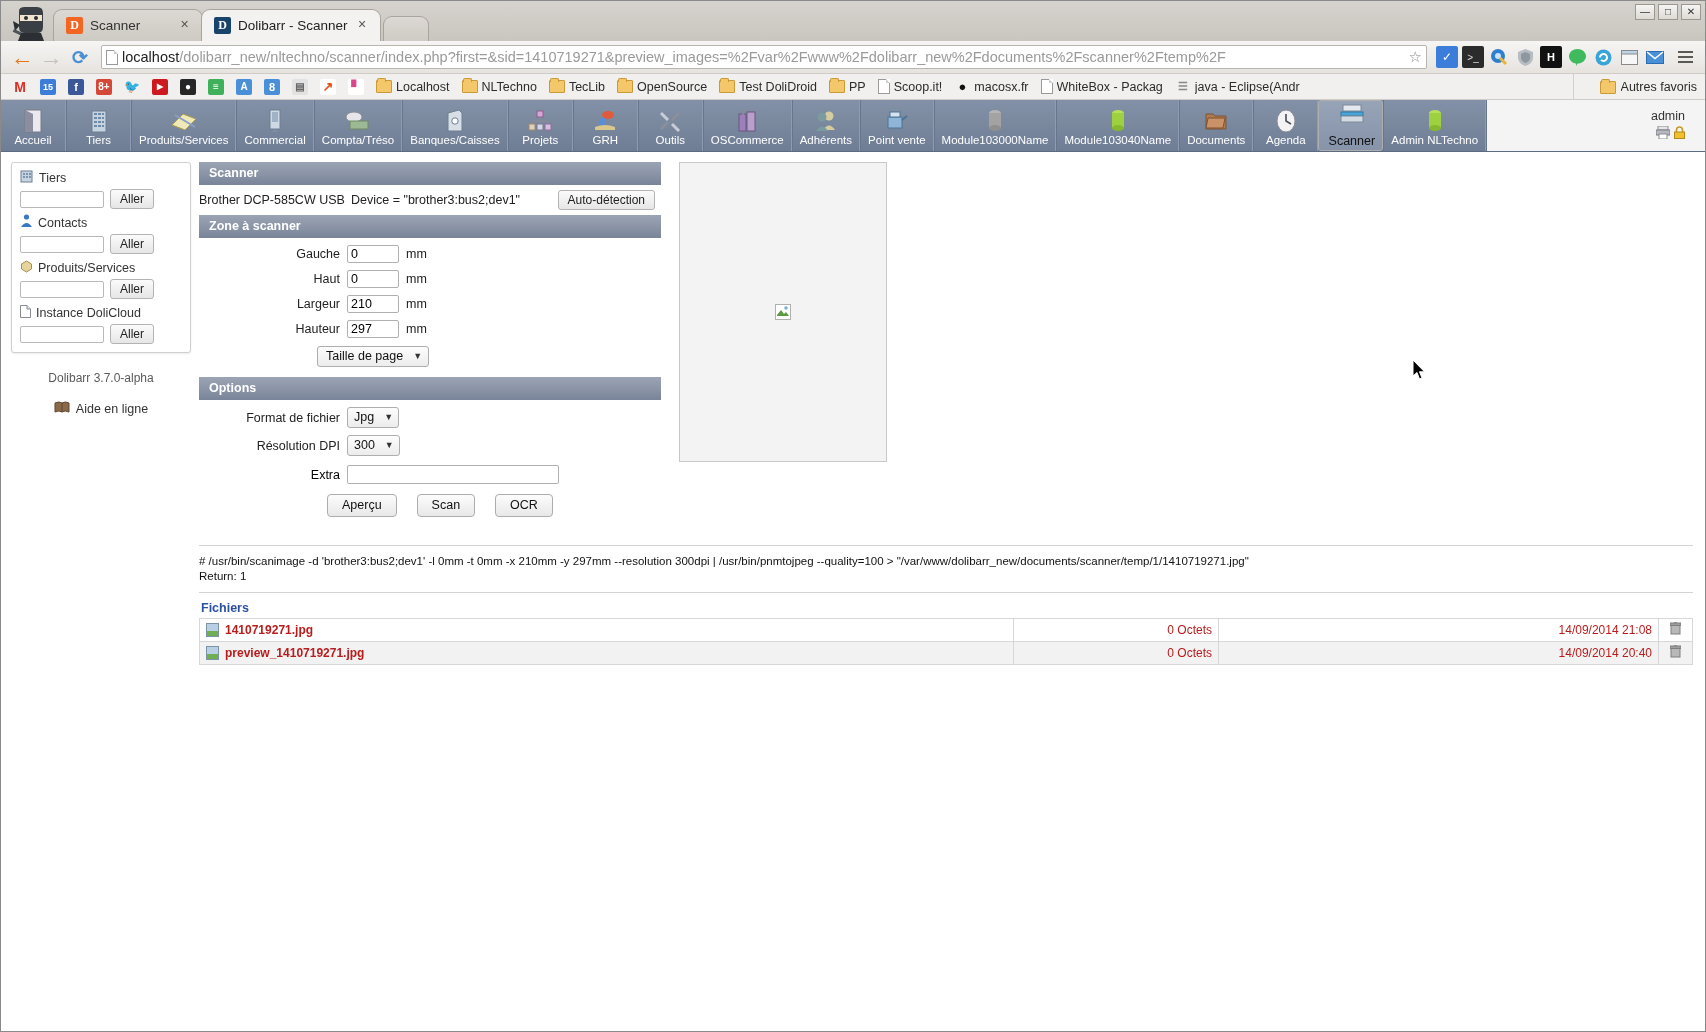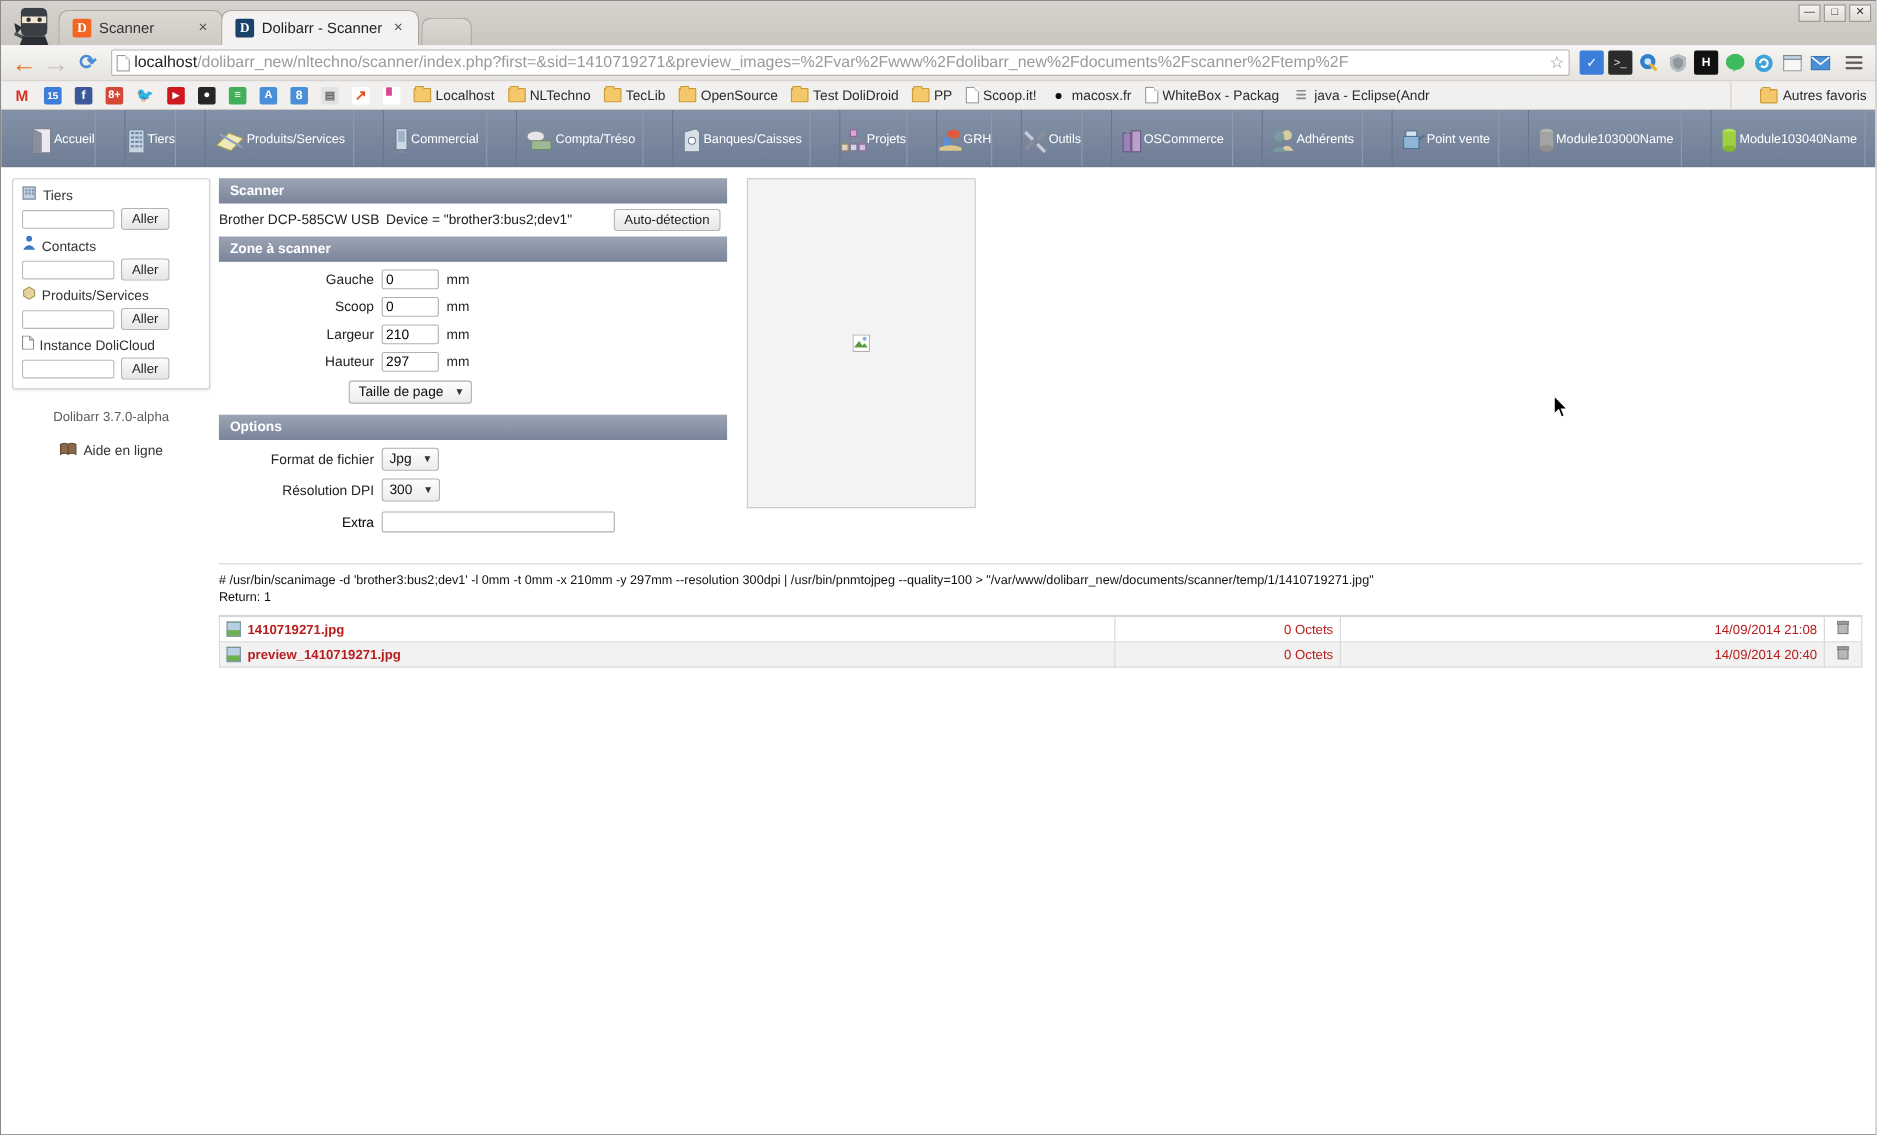--- a/index.html
+++ b/index.html
@@ -188,28 +188,27 @@
     flex: 1 1 auto; background: #fff; overflow: hidden; position: relative;
   }
   .topmenu {
     height: 52px;
     background: linear-gradient(to bottom,#8391a8 0%,#7b899f 45%,#6e7d95 100%);
     display: flex; align-items: stretch;
     border-bottom: 1px solid #5d6b80;
   }
   .tm-item {
     width: 65px;
-    display: flex; flex-direction: row;
-    align-items: center; justify-content: flex-start;
+    display: flex; flex-direction: column;
+    align-items: center; justify-content: center;
     padding-top: 4px;
     border-right: 1px solid #8e9bb0;
     border-left: 1px solid #68768d;
     color: #fff; font-size: 11.5px; text-align: center;
     position: relative;
-    margin-left: 26px;
   }
   .tm-item:first-child { border-left: none; }
   .tm-item.wide { width: auto; padding-left: 7px; padding-right: 7px; }
   .tm-item.sel { background: linear-gradient(to bottom,#97a3b7,#8793a9); }
   .tm-ico { height: 26px; display:flex;align-items:center;justify-content:center;}
   .tm-label { line-height: 12px; padding-bottom: 2px; white-space: nowrap;}
   .tm-spacer { flex: 1 1 auto; background: #f4f4f4; border-left:1px solid #68768d;}
   .tm-user {
     background: #f4f4f4; min-width: 100px;
     display:flex;flex-direction:column;align-items:flex-end;justify-content:center;
@@ -876,21 +875,21 @@
             </div>
 
             <div class="bar">Zone à scanner</div>
 
             <div class="frow">
               <span class="flabel">Gauche</span>
               <input class="finput" type="text" value="0" style="">
               <span class="funit">mm</span>
             </div>
             <div class="frow">
-              <span class="flabel">Scoop</span>
+              <span class="flabel">Haut</span>
               <input class="finput" type="text" value="0" style="">
               <span class="funit">mm</span>
             </div>
             <div class="frow">
               <span class="flabel">Largeur</span>
               <input class="finput" type="text" value="210" style="">
               <span class="funit">mm</span>
             </div>
             <div class="frow">
               <span class="flabel">Hauteur</span>
@@ -921,39 +920,45 @@
                 <span>300</span>
                 <span class="caret">▼</span>
               </span>
             </div>
 
             <div class="extrarow">
               <span class="flabel">Extra</span>
               <input class="extrainput" type="text" value="" style="">
             </div>
 
+            <div class="btnrow">
+              <button class="btn-act">Aperçu</button>
+              <button class="btn-act">Scan</button>
+              <button class="btn-act">OCR</button>
+            </div>
           </div>
 
           <div class="preview-panel">
             <span class="broken-img">
               <svg width="16" height="16" viewBox="0 0 16 16">
                   <rect x="0.5" y="0.5" width="15" height="15" fill="#fff" stroke="#b0b0b0"></rect>
                   <path d="M2 11 L6 6 L9 10 L11 8 L14 12 L2 12 Z" fill="#5a9c3e"></path>
                   <circle cx="11" cy="4" r="1.8" fill="#7fb0dd"></circle>
                 </svg>
             </span>
           </div>
         </div>
 
         <div class="cmdblock">
           <div># /usr/bin/scanimage -d 'brother3:bus2;dev1' -l 0mm -t 0mm -x 210mm -y 297mm --resolution 300dpi | /usr/bin/pnmtojpeg --quality=100 &gt; "/var/www/dolibarr_new/documents/scanner/temp/1/1410719271.jpg"</div>
           <div class="line2">Return: 1</div>
         </div>
         <div class="hr2"></div>
 
+        <div class="fichiers-title">Fichiers</div>
 
         <table class="files">
           <tbody>
               <tr class="odd">
             <td>
               <span class="fname">
                 <span class="doc-ico"></span>
                 <span>1410719271.jpg</span>
               </span>
             </td>

